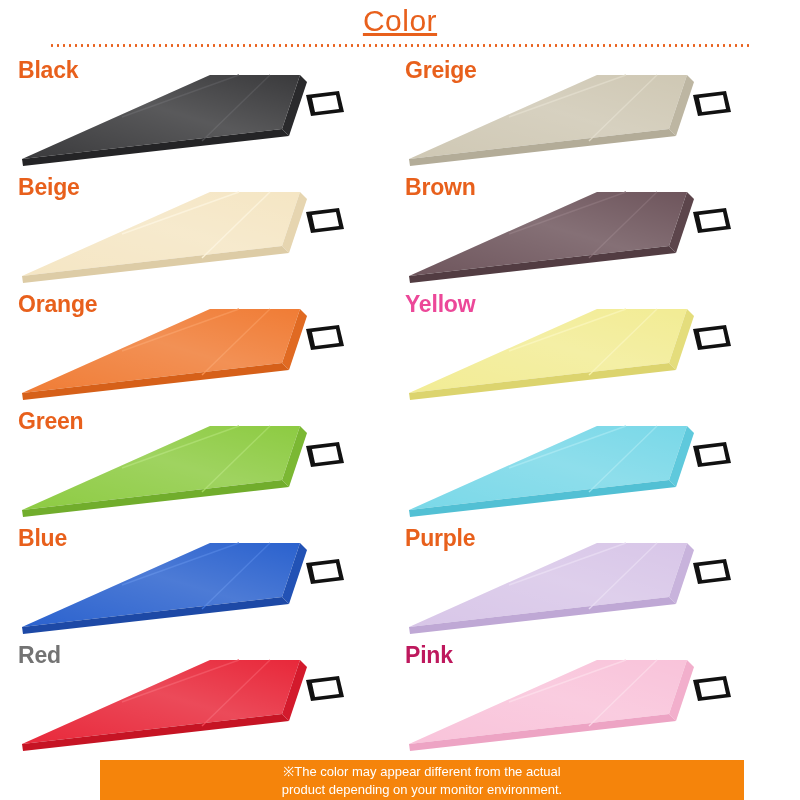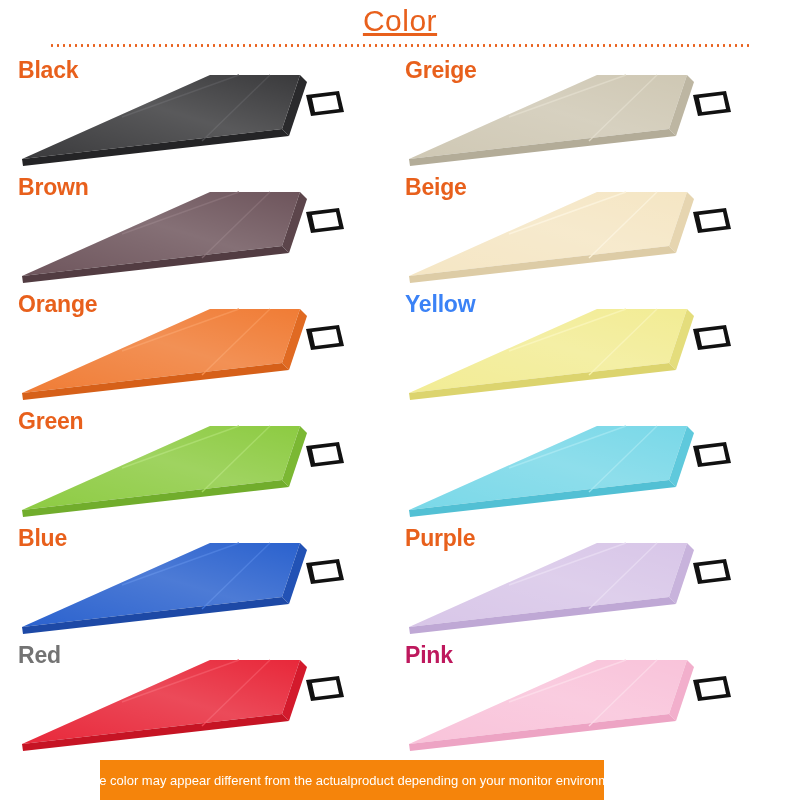--- a/index.html
+++ b/index.html
@@ -79,26 +79,26 @@
     display: block;
     width: 390px;
     height: 117px;
   }
 
   
   .notice-banner {
     position: absolute;
     left: 100px;
     top: 760px;
-    width: 504px;
+    width: 644px;
     height: 40px;
     background: #F5840B;
     box-sizing: border-box;
     display: flex;
-    flex-direction: row;
+    flex-direction: column;
     align-items: center;
     justify-content: center;
     padding-top: 1px;
   }
   .notice-line {
     color: #ffffff;
     font-size: 13px;
     line-height: 18px;
     text-align: center;
     white-space: nowrap;
@@ -156,61 +156,61 @@
             <path d="M302,47 L326,44 L329,58 L305,61 Z" fill="#ffffff"></path>
           </svg>
         </div>
         <div class="swatch-label" style="color: rgb(232, 96, 28);">Greige</div>
       </div>
     </div>
     <div class="swatch-row">
       <div class="swatch-cell">
         <div class="mat-figure">
           <svg viewBox="0 0 390 117">
+            <polygon points="12,108 200,24 290,24 272,78" fill="#F5E6C4"></polygon>
+            <polygon points="290,24 297,31 279,85 272,78" fill="#E6D5B0"></polygon>
+            <polygon points="12,108 272,78 279,85 13,115" fill="#DDCCA6"></polygon>
+            <line x1="112" y1="66" x2="229" y2="24" stroke="#FBF1D8" stroke-width="1.4"></line>
+            <line x1="192" y1="90" x2="260" y2="24" stroke="#FBF1D8" stroke-width="1.4"></line>
+            <defs>
+              <linearGradient id="sheen2" x1="0" y1="1" x2="1" y2="0">
+                <stop offset="0%" stop-color="#ffffff" stop-opacity="0"></stop>
+                <stop offset="55%" stop-color="#ffffff" stop-opacity="0.16"></stop>
+                <stop offset="100%" stop-color="#ffffff" stop-opacity="0"></stop>
+              </linearGradient>
+            </defs>
+            <polygon points="12,108 200,24 290,24 272,78" fill="url(#sheen2)"></polygon>
+            <path d="M296,44 L329,40 L334,61 L301,65 Z" fill="#111111"></path>
+            <path d="M302,47 L326,44 L329,58 L305,61 Z" fill="#ffffff"></path>
+          </svg>
+        </div>
+        <div class="swatch-label" style="color: rgb(232, 96, 28);">Beige</div>
+      </div>
+      <div class="swatch-cell">
+        <div class="mat-figure">
+          <svg viewBox="0 0 390 117">
             <polygon points="12,108 200,24 290,24 272,78" fill="#6E555C"></polygon>
             <polygon points="290,24 297,31 279,85 272,78" fill="#5C454B"></polygon>
             <polygon points="12,108 272,78 279,85 13,115" fill="#523C42"></polygon>
             <line x1="112" y1="66" x2="229" y2="24" stroke="#7E656C" stroke-width="1.4"></line>
             <line x1="192" y1="90" x2="260" y2="24" stroke="#7E656C" stroke-width="1.4"></line>
             <defs>
               <linearGradient id="sheen3" x1="0" y1="1" x2="1" y2="0">
                 <stop offset="0%" stop-color="#ffffff" stop-opacity="0"></stop>
                 <stop offset="55%" stop-color="#ffffff" stop-opacity="0.16"></stop>
                 <stop offset="100%" stop-color="#ffffff" stop-opacity="0"></stop>
               </linearGradient>
             </defs>
             <polygon points="12,108 200,24 290,24 272,78" fill="url(#sheen3)"></polygon>
             <path d="M296,44 L329,40 L334,61 L301,65 Z" fill="#111111"></path>
             <path d="M302,47 L326,44 L329,58 L305,61 Z" fill="#ffffff"></path>
           </svg>
         </div>
         <div class="swatch-label" style="color: rgb(232, 96, 28);">Brown</div>
       </div>
-      <div class="swatch-cell">
-        <div class="mat-figure">
-          <svg viewBox="0 0 390 117">
-            <polygon points="12,108 200,24 290,24 272,78" fill="#F5E6C4"></polygon>
-            <polygon points="290,24 297,31 279,85 272,78" fill="#E6D5B0"></polygon>
-            <polygon points="12,108 272,78 279,85 13,115" fill="#DDCCA6"></polygon>
-            <line x1="112" y1="66" x2="229" y2="24" stroke="#FBF1D8" stroke-width="1.4"></line>
-            <line x1="192" y1="90" x2="260" y2="24" stroke="#FBF1D8" stroke-width="1.4"></line>
-            <defs>
-              <linearGradient id="sheen2" x1="0" y1="1" x2="1" y2="0">
-                <stop offset="0%" stop-color="#ffffff" stop-opacity="0"></stop>
-                <stop offset="55%" stop-color="#ffffff" stop-opacity="0.16"></stop>
-                <stop offset="100%" stop-color="#ffffff" stop-opacity="0"></stop>
-              </linearGradient>
-            </defs>
-            <polygon points="12,108 200,24 290,24 272,78" fill="url(#sheen2)"></polygon>
-            <path d="M296,44 L329,40 L334,61 L301,65 Z" fill="#111111"></path>
-            <path d="M302,47 L326,44 L329,58 L305,61 Z" fill="#ffffff"></path>
-          </svg>
-        </div>
-        <div class="swatch-label" style="color: rgb(232, 96, 28);">Beige</div>
-      </div>
     </div>
     <div class="swatch-row">
       <div class="swatch-cell">
         <div class="mat-figure">
           <svg viewBox="0 0 390 117">
             <polygon points="12,108 200,24 290,24 272,78" fill="#F07C35"></polygon>
             <polygon points="290,24 297,31 279,85 272,78" fill="#E06A22"></polygon>
             <polygon points="12,108 272,78 279,85 13,115" fill="#D66019"></polygon>
             <line x1="112" y1="66" x2="229" y2="24" stroke="#F68E4C" stroke-width="1.4"></line>
             <line x1="192" y1="90" x2="260" y2="24" stroke="#F68E4C" stroke-width="1.4"></line>
@@ -241,21 +241,21 @@
                 <stop offset="0%" stop-color="#ffffff" stop-opacity="0"></stop>
                 <stop offset="55%" stop-color="#ffffff" stop-opacity="0.16"></stop>
                 <stop offset="100%" stop-color="#ffffff" stop-opacity="0"></stop>
               </linearGradient>
             </defs>
             <polygon points="12,108 200,24 290,24 272,78" fill="url(#sheen5)"></polygon>
             <path d="M296,44 L329,40 L334,61 L301,65 Z" fill="#111111"></path>
             <path d="M302,47 L326,44 L329,58 L305,61 Z" fill="#ffffff"></path>
           </svg>
         </div>
-        <div class="swatch-label" style="color: #3b82f6;">Yellow</div>
+        <div class="swatch-label" style="color: #ec4899;">Yellow</div>
       </div>
     </div>
     <div class="swatch-row">
       <div class="swatch-cell">
         <div class="mat-figure">
           <svg viewBox="0 0 390 117">
             <polygon points="12,108 200,24 290,24 272,78" fill="#8DCB42"></polygon>
             <polygon points="290,24 297,31 279,85 272,78" fill="#7BB833"></polygon>
             <polygon points="12,108 272,78 279,85 13,115" fill="#71AD2C"></polygon>
             <line x1="112" y1="66" x2="229" y2="24" stroke="#A2D95E" stroke-width="1.4"></line>

